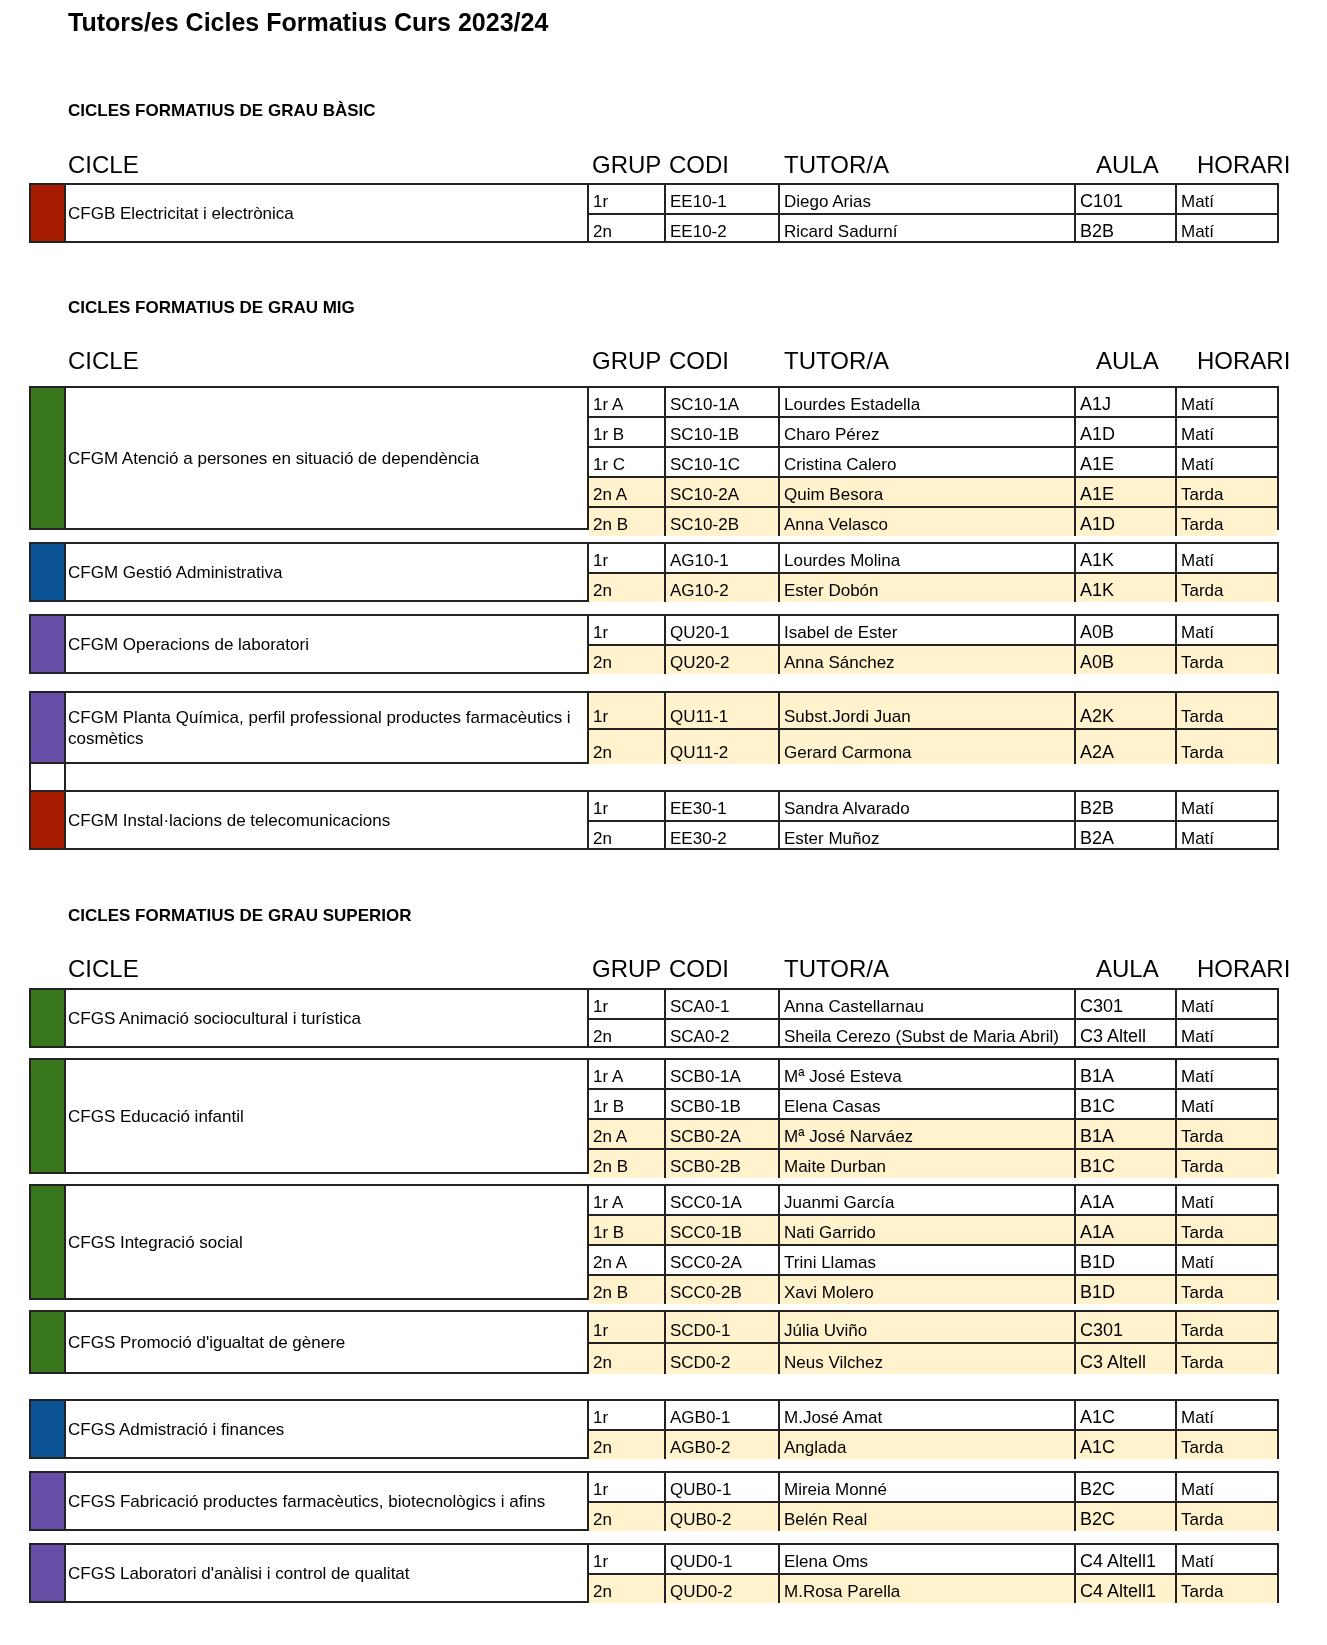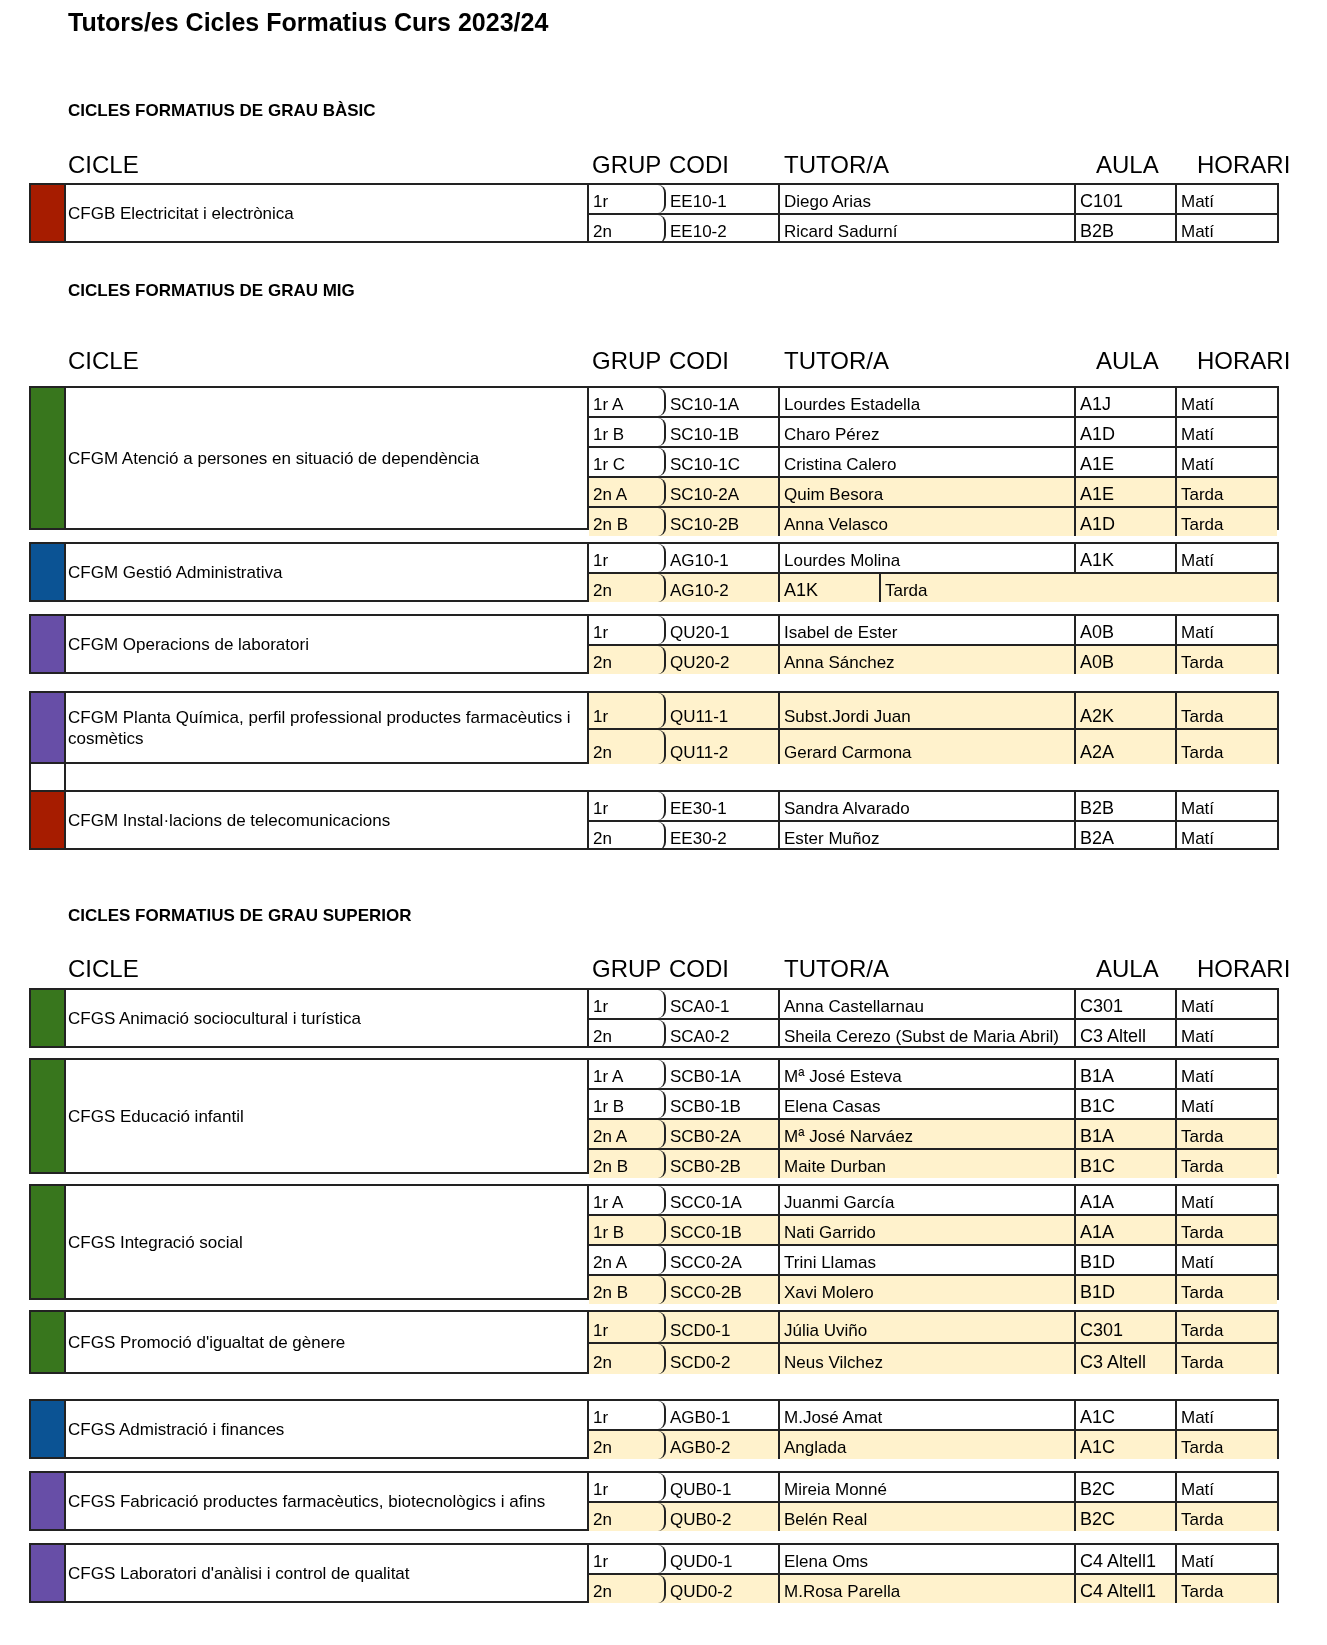--- a/index.html
+++ b/index.html
@@ -9,21 +9,21 @@
   .section-title { position: absolute; left: 68px; font-size: 17px; font-weight: bold; }
   .col-head { position: absolute; font-size: 24px; }
   .block { position: absolute; left: 29px; width: 1250px; border: 2px solid #222; box-sizing: border-box; }
   .block .bar { position: absolute; left: 0; top: 0; bottom: 0; width: 33px; border-right: 2px solid #222; }
   .block .cicle { position: absolute; left: 37px; top: 0; bottom: 0; width: 540px; display: flex; align-items: center; font-size: 17px; line-height: 21px; }
   .block .rows { position: absolute; left: 556px; right: 0; top: 0; bottom: 0; border-left: 2px solid #222; }
   .row { position: relative; display: flex; border-bottom: 2px solid #222; box-sizing: border-box; font-size: 17px; }
   .row:last-child { border-bottom: none; }
   .row.tarda { background: #fff2cc; }
   .cell { box-sizing: border-box; padding-left: 4px; display: flex; align-items: flex-end; padding-bottom: 1px; white-space: nowrap; overflow: hidden; }
-  .c-grup { width: 77px; border-right: 2px solid #222; border-radius: 8px; }
+  .c-grup { width: 77px; border-right: 2px solid #222; }
   .c-codi { width: 114px; border-right: 2px solid #222; }
   .c-tutor { width: 296px; border-right: 2px solid #222; }
   .c-aula { width: 101px; border-right: 2px solid #222; font-size: 18px; }
   .c-horari { flex: 1; }
   .spacer-row { position: absolute; left: 29px; width: 1250px; border-left: 2px solid #222; box-sizing: border-box; }
   .spacer-row .bar { position:absolute; left:0; top:0; bottom:0; width:33px; border-right:2px solid #222; }
 </style>
 </head>
 <body>
 
@@ -50,21 +50,21 @@
         </div>
         <div class="row" style="height: 28px;">
           <div class="cell c-grup">2n</div>
           <div class="cell c-codi">EE10-2</div>
           <div class="cell c-tutor">Ricard Sadurní</div>
           <div class="cell c-aula">B2B</div>
           <div class="cell c-horari">Matí</div>
         </div>
       </div>
     </div>
-    <div class="section-title" style="top: 281px;">CICLES FORMATIUS DE GRAU MIG</div>
+    <div class="section-title" style="top: 298px;">CICLES FORMATIUS DE GRAU MIG</div>
     <div class="col-head" style="left: 68px; top: 347px;">CICLE</div>
     <div class="col-head" style="left: 592px; top: 347px;">GRUP</div>
     <div class="col-head" style="left: 669px; top: 347px;">CODI</div>
     <div class="col-head" style="left: 784px; top: 347px;">TUTOR/A</div>
     <div class="col-head" style="left: 1096px; top: 347px;">AULA</div>
     <div class="col-head" style="left: 1197px; top: 347px;">HORARI</div>
     <div class="spacer-row" style="top: 760px; height: 32px;">
       <div class="bar"></div>
     </div>
     <div class="block" style="top: 386px; height: 144px;">
@@ -115,20 +115,21 @@
         <div class="row" style="height: 30px;">
           <div class="cell c-grup">1r</div>
           <div class="cell c-codi">AG10-1</div>
           <div class="cell c-tutor">Lourdes Molina</div>
           <div class="cell c-aula">A1K</div>
           <div class="cell c-horari">Matí</div>
         </div>
         <div class="row tarda" style="height: 28px;">
           <div class="cell c-grup">2n</div>
           <div class="cell c-codi">AG10-2</div>
+          <div class="cell c-tutor">Ester Dobón</div>
           <div class="cell c-aula">A1K</div>
           <div class="cell c-horari">Tarda</div>
         </div>
       </div>
     </div>
     <div class="block" style="top: 614px; height: 60px;">
       <div class="bar" style="background: rgb(103, 78, 167);"></div>
       <div class="cicle">CFGM Operacions de laboratori</div>
       <div class="rows">
         <div class="row" style="height: 30px;">

